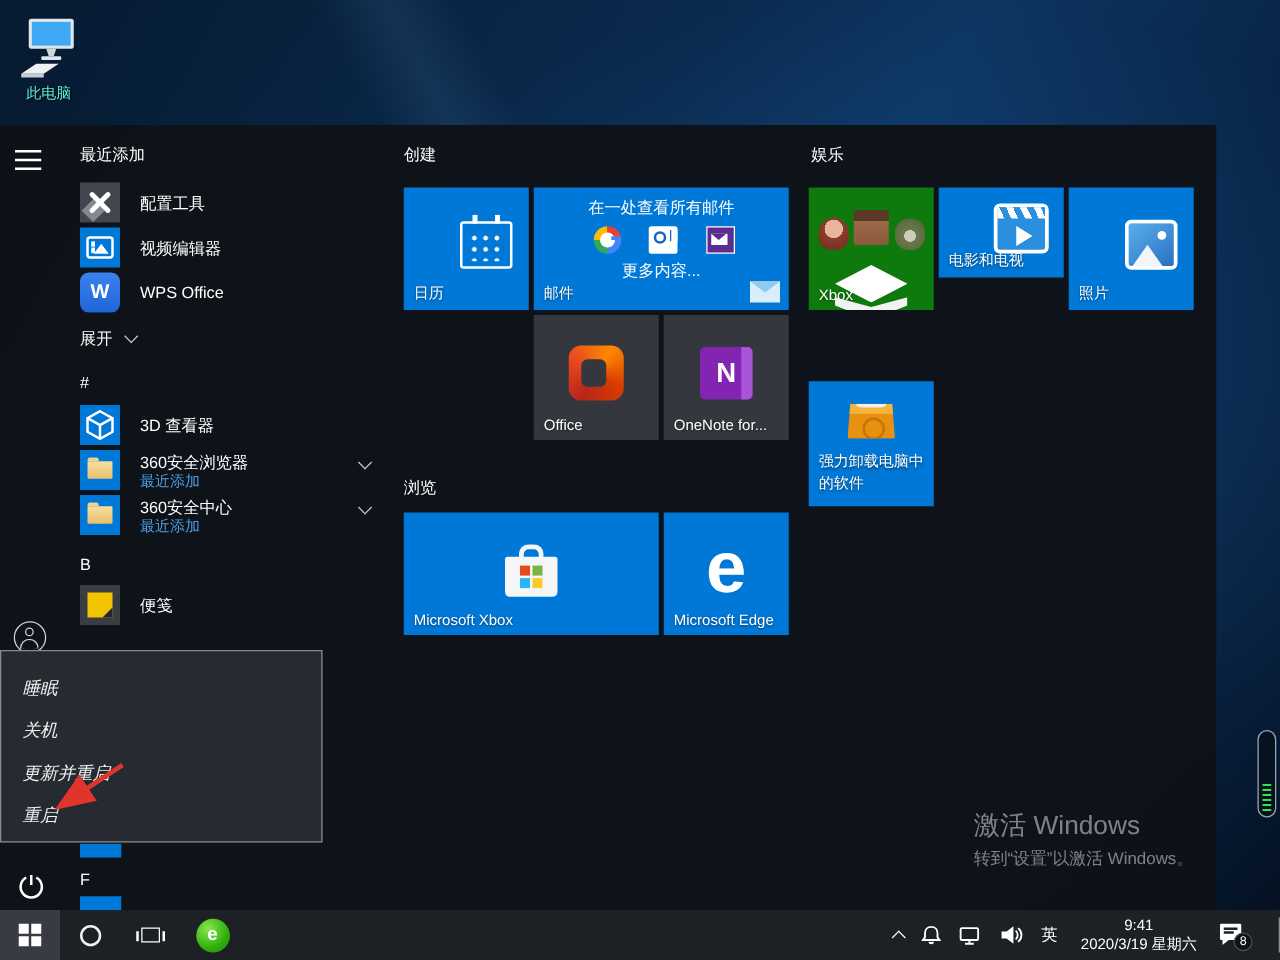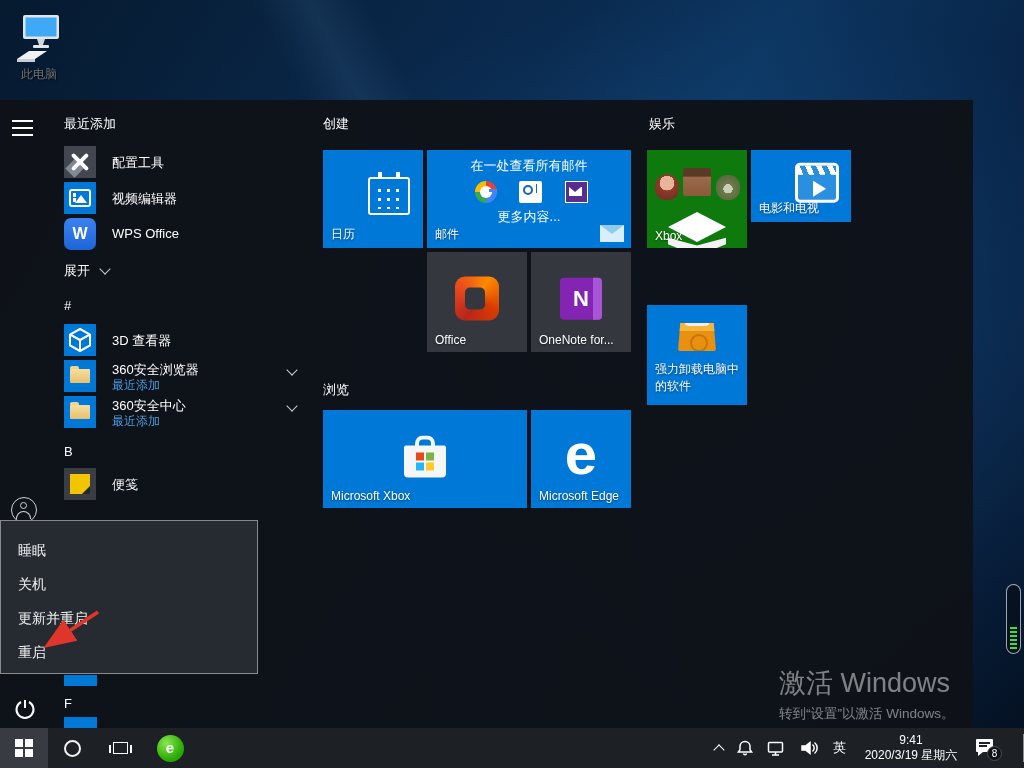--- a/index.html
+++ b/index.html
@@ -9,21 +9,21 @@
   
   #desktop { position:absolute; inset:0; width:1024px; height:768px;
     background:
       radial-gradient(ellipse 900px 600px at 70% 42%, rgba(23,80,140,.55), rgba(10,40,80,.25) 55%, transparent 75%),
       linear-gradient(118deg, #061a30 0%, #0a2a4d 40%, #0d3a66 55%, #082344 75%, #04101f 100%);
   }
   #desktop:after { content:""; position:absolute; inset:0;
     background:linear-gradient(62deg, transparent 46%, rgba(120,180,230,.10) 50%, transparent 54%); }
   
   .pc-icon { left:6px; top:8px; width:66px; height:76px; text-align:center; }
-  .pc-label { position:absolute; left:0; right:0; top:58px; color:#737373; font-size:12px;
+  .pc-label { position:absolute; left:0; right:0; top:58px; color:#5eead4; font-size:12px;
     text-shadow:1px 1px 2px #000; }
   
   #startmenu { left:0; top:100px; width:973px; height:628px;
     background:rgba(14,18,24,.97); color:#fff; }
   .sec-header { position:absolute; font-size:13px; color:#fff; }
   .letter { position:absolute; font-size:13px; color:#fff; }
   .app-row { position:absolute; left:64px; height:32px; }
   .app-ico { position:absolute; left:0; top:0; width:32px; height:32px; }
   .app-label { position:absolute; left:48px; top:8px; font-size:13px; white-space:nowrap; }
   .app-label2 { position:absolute; left:48px; top:1px; font-size:13px; white-space:nowrap; }
@@ -117,30 +117,30 @@
     background:linear-gradient(#f7dfa0,#e8bf6e); border-radius:1px; }
   .folder:before { content:""; position:absolute; left:0; top:-3px; width:9px; height:3px;
     background:#f0d28a; border-radius:2px 2px 0 0; }
   .note-tile { width:32px; height:32px; background:#3a3e44; position:relative; }
   .note { position:absolute; left:6px; top:6px; width:20px; height:20px; background:#f2c500; }
   .note:after { content:""; position:absolute; right:0; bottom:0; width:0; height:0;
     border-left:8px solid transparent; border-bottom:8px solid #23262a; }
   
   #powermenu { left:0; top:520px; width:258px; height:154px; background:#262b31;
     border:1px solid #8a8a8a; z-index:30; }
-  .pm-item { position:absolute; left:17px; font-size:14px; color:#f0f0f0; white-space:nowrap; }
+  .pm-item { position:absolute; left:17px; font-size:14px; color:#f0f0f0; white-space:nowrap;font-style:italic; }
   
   .avatar { left:11px; top:497px; width:26px; height:26px; border:1.6px solid #cfd3d8; border-radius:50%;
     position:absolute; z-index:20; }
   .avatar .hd { position:absolute; left:8px; top:4px; width:7px; height:7px; border:1.5px solid #cfd3d8; border-radius:50%; }
   .avatar .sh { position:absolute; left:4px; top:13px; width:15px; height:8px; border:1.5px solid #cfd3d8;
     border-bottom:none; border-radius:8px 8px 0 0; }
   
   #watermark { left:779px; top:646px; color:rgba(255,255,255,.47); z-index:25; }
-  #watermark .l1 { font-size:27px;margin-top:19px; }
+  #watermark .l1 { font-size:21px; }
   #watermark .l2 { font-size:13.5px; margin-top:4px; }
   
   #gauge { left:1006px; top:584px; width:15px; height:70px; border:1.4px solid rgba(195,205,215,.8);
     border-radius:8px; background:rgba(8,12,18,.55); z-index:5; }
   #gauge .bars { position:absolute; left:3px; right:3px; bottom:4px; height:22px;
     background:repeating-linear-gradient(to top,#35e04a 0 2px,transparent 2px 4px); }
   
   .frag { position:absolute; background:#0078d7; }
   
   #arrow { left:28px; top:592px; z-index:40; pointer-events:none; }
@@ -351,20 +351,27 @@
   </div>
 
   <div class="tile blue" style="left:751px;top:50px;width:100px;height:72px">
     <div class="center-ico clap">
       <div class="band"></div>
         <div class="tri"></div>
     </div>
     <span class="tile-label">电影和电视</span>
   </div>
 
+  <div class="tile blue" style="left:855px;top:50px;width:100px;height:98px">
+    <div class="center-ico photo">
+      <div class="sun"></div>
+        <div class="mt"></div>
+    </div>
+    <span class="tile-label">照片</span>
+  </div>
 
   <div class="tile blue" style="left:647px;top:205px;width:100px;height:100px">
     <div class="abs" style="left:31px;top:18px">
       <div class="unbox">
           <div class="paper"></div>
         </div>
     </div>
     <div class="tile-label two">
       <div>强力卸载电脑中</div>
       <div>的软件</div>

